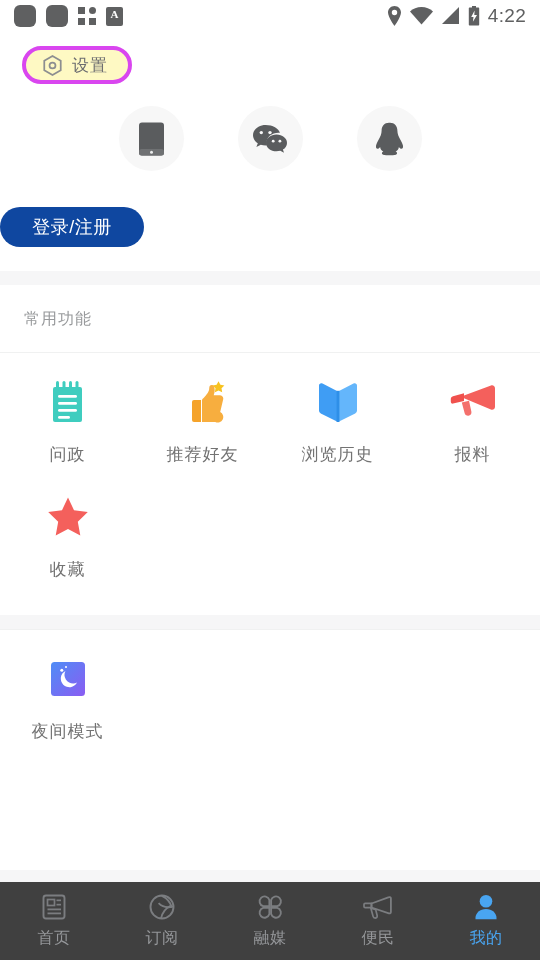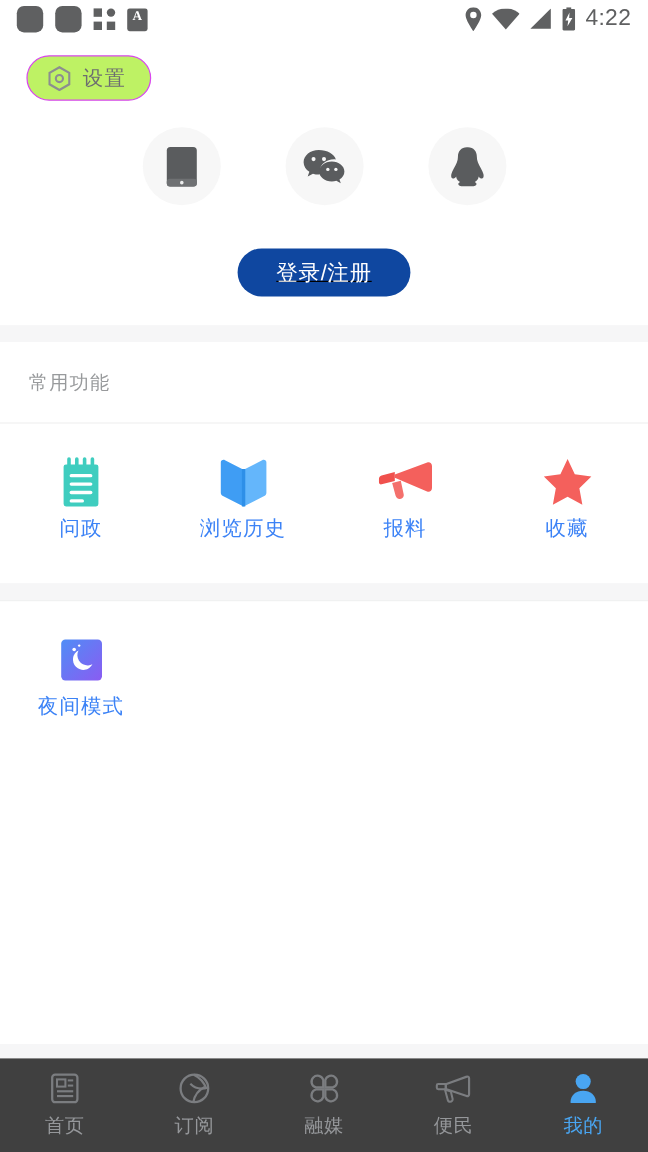--- a/index.html
+++ b/index.html
@@ -38,38 +38,38 @@
     color:#5f6061; font-size:19px; letter-spacing:0.3px;
     font-family:"Liberation Sans", sans-serif;
   }
   .sb-ico { fill:#5f6061; display:block; }
 
   
   .settings-row { padding:14px 0 0 22px; }
   .settings-pill {
     display:inline-flex; align-items:center; gap:9px;
     height:38px; padding:0 20px 0 16px;
-    border:1px solid #d946ef; border-radius:19px;
-    background:#bef264; cursor:pointer;
+    border:4px solid #d946ef; border-radius:19px;
+    background:#fef9c3; cursor:pointer;
   }
   .settings-pill .label {
     font-size:17px; color:#6d6e70; letter-spacing:1px;
   }
 
   
   .login-block { padding-top:22px; }
   .login-icons {
     display:flex; justify-content:center; gap:54px;
   }
   .login-ico {
     width:65px; height:65px; border-radius:50%;
     background:#f7f7f7; display:flex; align-items:center; justify-content:center;
     cursor:pointer;
   }
-  .login-btn-wrap { display:flex; justify-content:center; margin-top:36px;text-decoration:underline; }
+  .login-btn-wrap { display:flex; justify-content:flex-start; margin-top:36px; }
   .login-btn {
     width:144px; height:40px; border-radius:20px;
     background:#0f47a0; color:#fff; border:none;
     font-size:18px; letter-spacing:0.5px; cursor:pointer;
     font-family:"Liberation Sans", sans-serif;
   }
 
   
   .band { height:14px; background:#f6f6f7; }
   .section-title {
@@ -81,21 +81,21 @@
   
   .grid {
     display:flex; flex-wrap:wrap; padding:26px 0 6px 0;
   }
   .grid-cell {
     width:25%; display:flex; flex-direction:column;
     align-items:center; margin-bottom:28px; cursor:pointer;
   }
   .grid-ico { height:46px; display:flex; align-items:center; justify-content:center; }
   .grid-label {
-    margin-top:4px; font-size:17px; color:#3b82f6; letter-spacing:1px;
+    margin-top:18px; font-size:17px; color:#737373; letter-spacing:1px;
   }
 
   
   .navband { position:absolute; left:0; bottom:78px; width:540px; height:12px; background:#f6f6f7; }
   .bottom-nav {
     position:absolute; left:0; bottom:0; width:540px; height:78px;
     background:#404040; display:flex; align-items:center;
   }
   .nav-item {
     flex:1; display:flex; flex-direction:column;
@@ -204,20 +204,30 @@
             <rect x="10" y="15" width="19" height="2.8" rx="1.4"></rect>
             <rect x="10" y="22" width="19" height="2.8" rx="1.4"></rect>
             <rect x="10" y="29" width="19" height="2.8" rx="1.4"></rect>
             <rect x="10" y="36" width="12" height="2.8" rx="1.4"></rect>
           </g>
         </svg>
       </div>
       <div class="grid-label">问政</div>
     </div>
 
+    <div class="grid-cell">
+      <div class="grid-ico">
+        <svg width="46" height="44" viewBox="0 0 46 44">
+          <path d="M14 20h7v22h-7a2 2 0 0 1-2-2V22a2 2 0 0 1 2-2Z" fill="#f5a32a"></path>
+          <path d="M22 42V20.5c0-1 .4-1.4 1.3-2.3 2-2 5.2-5.6 5.8-8.5.3-1.6.1-3 .8-3.9.9-1.2 3.1-1 4 .5 1.2 2 1 6-.2 9h6.1c2.2 0 3.9 1.8 3.4 3.9l-3 12.9A5 5 0 0 1 35.3 42Z" fill="#f7ae3f"></path>
+          <path d="M38.5 1.2l1.9 3.6 4 .6-2.9 2.9.7 4-3.7-1.9-3.6 1.9.6-4L32.6 5.4l4-.6Z" fill="#f7c21f"></path>
+        </svg>
+      </div>
+      <div class="grid-label">推荐好友</div>
+    </div>
 
     <div class="grid-cell">
       <div class="grid-ico">
         <svg width="44" height="42" viewBox="0 0 44 42">
           <path d="M22 10.5 6.5 2.5C4.8 1.6 3 2.7 3 4.4v25.2c0 1.2.7 2.3 1.8 2.8L22 41Z" fill="#3f9df4"></path>
           <path d="M22 10.5 37.5 2.5C39.2 1.6 41 2.7 41 4.4v25.2c0 1.2-.7 2.3-1.8 2.8L22 41Z" fill="#64b6fb"></path>
           <path d="M20.6 9.8h2.8V41h-2.8Z" fill="#2e8fe8"></path>
         </svg>
       </div>
       <div class="grid-label">浏览历史</div>

